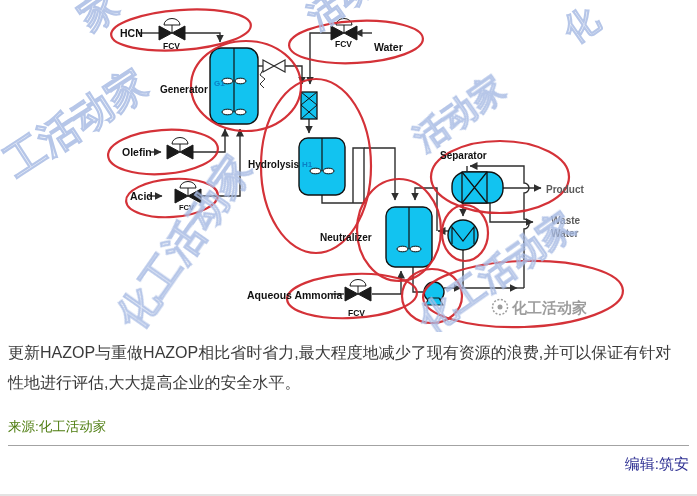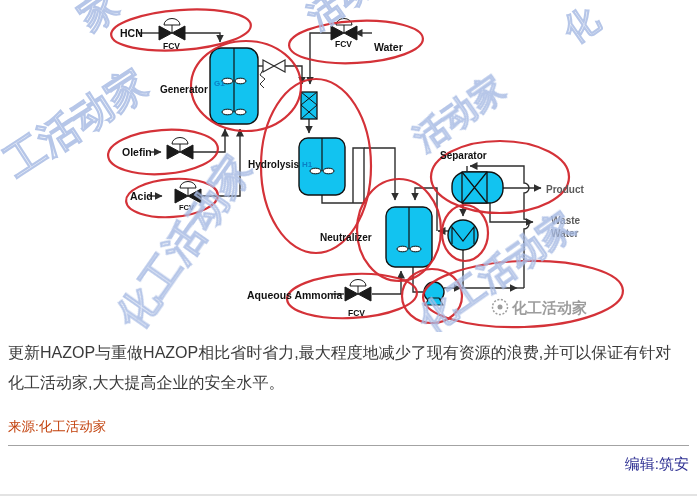--- a/index.html
+++ b/index.html
@@ -1,21 +1,21 @@
 <!DOCTYPE html>
 <html><head>
 <meta charset="utf-8">
 <style>
   html,body{margin:0;padding:0;background:#ffffff;}
   body{width:697px;height:496px;overflow:hidden;font-family:"Liberation Sans",sans-serif;border-bottom:2px solid #e3e3e3;box-sizing:border-box;}
   .diagram-wrap{width:657px;height:332px;position:relative;}
   svg{display:block;}
   .article{padding:0 8px;}
   .article p{margin:6px 2px 0 0;font-size:16px;line-height:30px;color:#3a3a3a;white-space:pre-line;}
-  .source{margin-top:20px;font-size:13.5px;color:#c2410c;}
+  .source{margin-top:20px;font-size:13.5px;color:#4d7c0f;}
   hr.divider{margin:9px 0 0 0;border:none;border-top:1px solid #a3a3a3;}
   .org,.editor{text-align:right;color:#2f3193;font-size:15px;}
   .org{margin-top:9px;}
   .editor{margin-top:9px;}
 </style>
 </head>
 <body>
 
 <div class="diagram-wrap">
 <svg width="697" height="332" viewBox="0 0 697 332">
@@ -153,17 +153,17 @@
   <g>
     <circle cx="500" cy="307" r="7.5" fill="none" stroke="#9d9d9d" stroke-width="1.5" stroke-dasharray="2,1.6"></circle>
     <circle cx="500" cy="307" r="2.5" fill="#9d9d9d"></circle>
     <text x="512" y="313" font-family="Liberation Sans, sans-serif" font-weight="bold" font-size="15" fill="#9d9d9d">化工活动家</text>
   </g>
 </svg>
 </div>
 
 <div class="article">
   <p>更新HAZOP与重做HAZOP相比省时省力,最大程度地减少了现有资源的浪费,并可以保证有针对
-化工活动家,大大提高企业的安全水平。</p>
+性地进行评估,大大提高企业的安全水平。</p>
   <div class="source">来源:化工活动家</div>
   <hr class="divider">
   <div class="editor">编辑:筑安</div>
 </div>
 
 </body></html>

